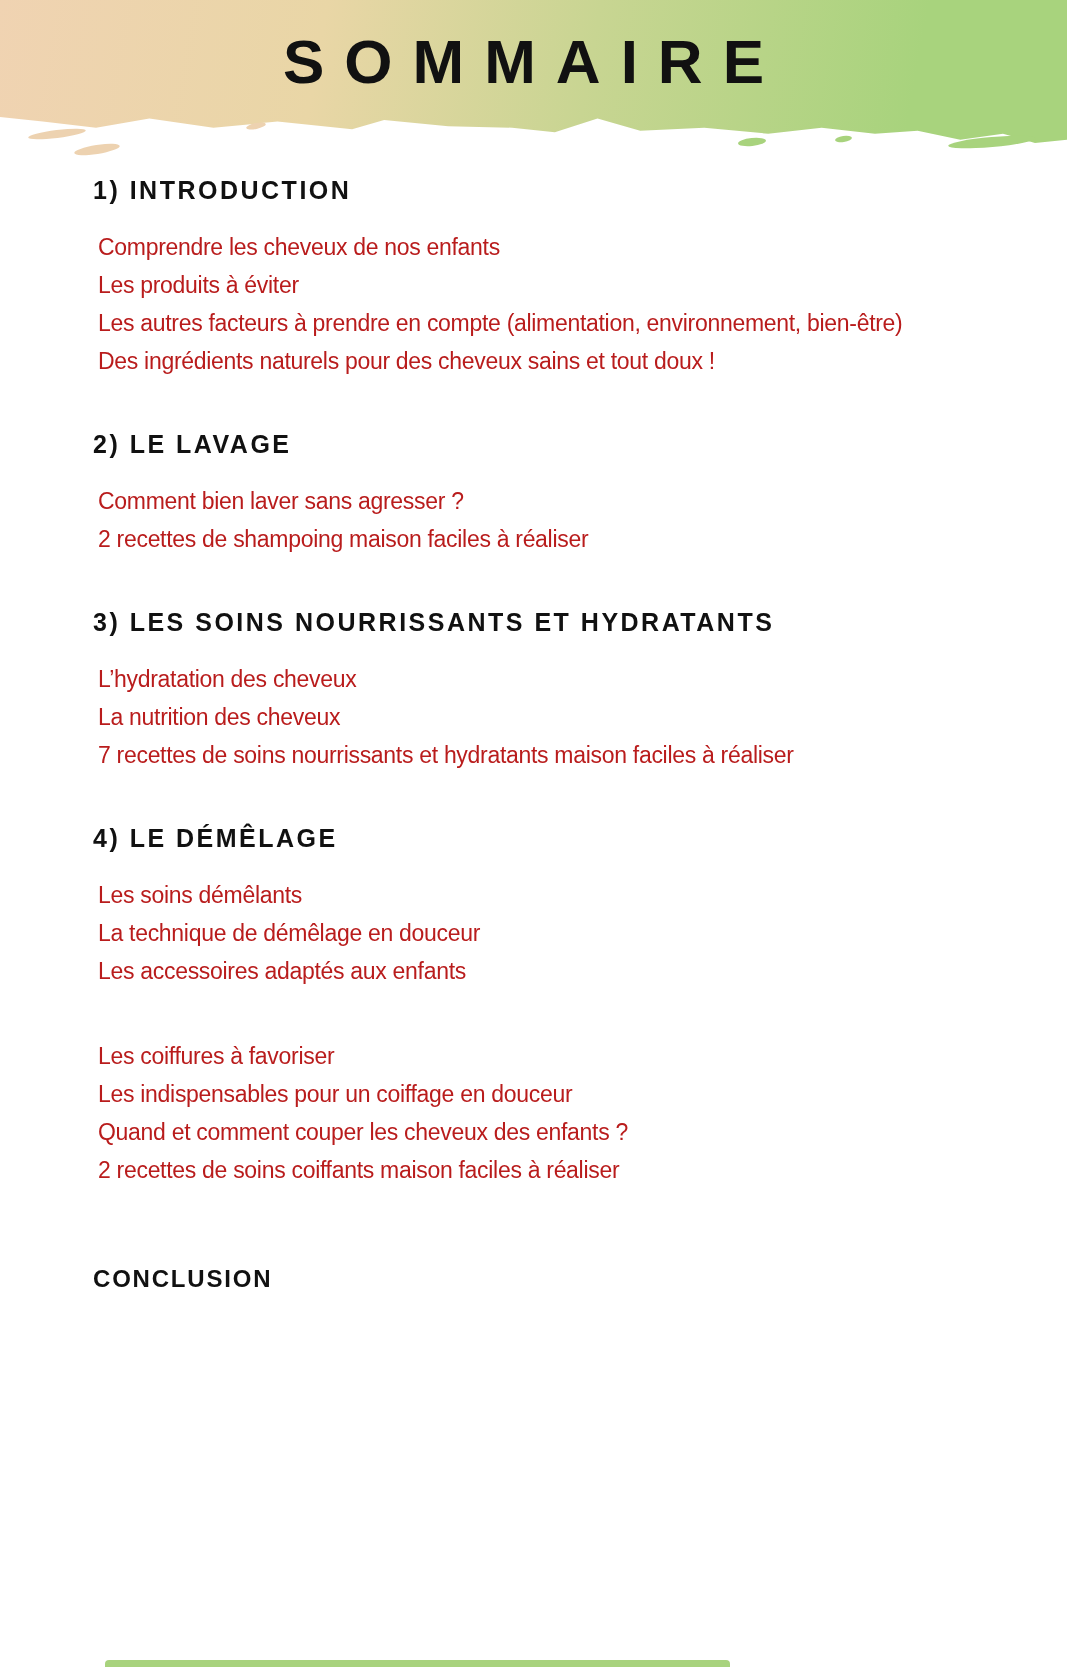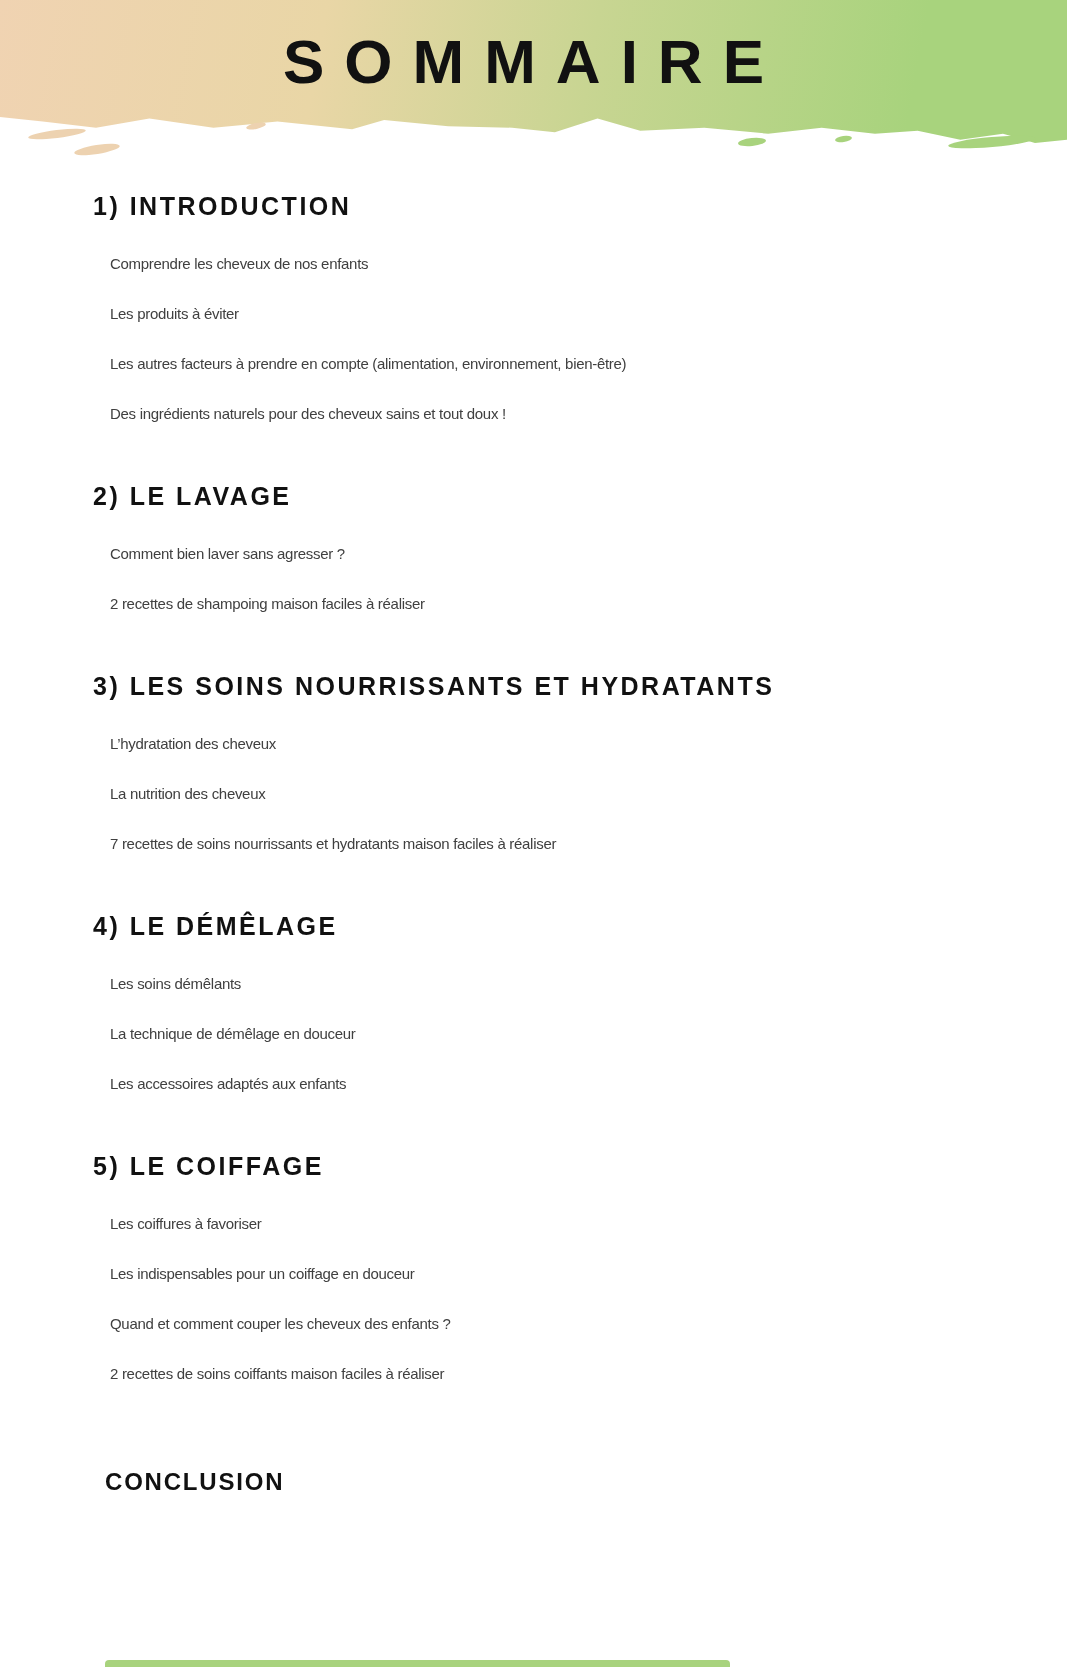--- a/index.html
+++ b/index.html
@@ -52,43 +52,43 @@
   .speck-1 { left: 28px;  top: 130px; width: 58px; height: 8px; transform: rotate(-7deg); }
   .speck-2 { left: 74px;  top: 145px; width: 46px; height: 9px; transform: rotate(-9deg); }
   .speck-3 { left: 246px; top: 123px; width: 20px; height: 6px; transform: rotate(-12deg); }
   .speck-4 { left: 738px; top: 138px; width: 28px; height: 8px; transform: rotate(-6deg); }
   .speck-5 { left: 835px; top: 136px; width: 17px; height: 6px; transform: rotate(-8deg); }
   .speck-6 { left: 948px; top: 137px; width: 88px; height: 10px; transform: rotate(-5deg); }
 
   
   .toc {
     position: absolute;
-    top: 192px;
+    top: 176px;
     left: 93px;
     width: 880px;
   }
   .sec-heading {
     margin: 0 0 26px 0;
     font-size: 25px;
     font-weight: 700;
     letter-spacing: 2.5px;
     color: #111111;
     text-transform: uppercase;
   }
   .toc-section { margin-bottom: 52px; }
   .toc-item {
-    margin: 17px;
-    font-size: 15px;
+    margin: 5px;
+    font-size: 23px;
     font-weight: 400;
     line-height: 33px;
     letter-spacing: -0.3px;
-    color: #404040;
+    color: #b91c1c;
   }
   .conclusion-heading {
-    margin: 78px 0 0 12px;
+    margin: 78px 0 0 0;
     font-size: 24px;
     font-weight: 700;
     letter-spacing: 1.8px;
     color: #111111;
   }
 
   
   .bottom-stroke {
     position: absolute;
     left: 105px;
@@ -139,21 +139,20 @@
     </section>
 
     <section class="toc-section">
       <h2 class="sec-heading">4) LE DÉMÊLAGE</h2>
       <p class="toc-item">Les soins démêlants</p>
       <p class="toc-item">La technique de démêlage en douceur</p>
       <p class="toc-item">Les accessoires adaptés aux enfants</p>
     </section>
 
     <section class="toc-section">
-      <h2 class="sec-heading">5) LE COIFFAGE</h2>
       <p class="toc-item">Les coiffures à favoriser</p>
       <p class="toc-item">Les indispensables pour un coiffage en douceur</p>
       <p class="toc-item">Quand et comment couper les cheveux des enfants ?</p>
       <p class="toc-item">2 recettes de soins coiffants maison faciles à réaliser</p>
     </section>
 
 
     <h2 class="conclusion-heading">CONCLUSION</h2>
 
   </main>

